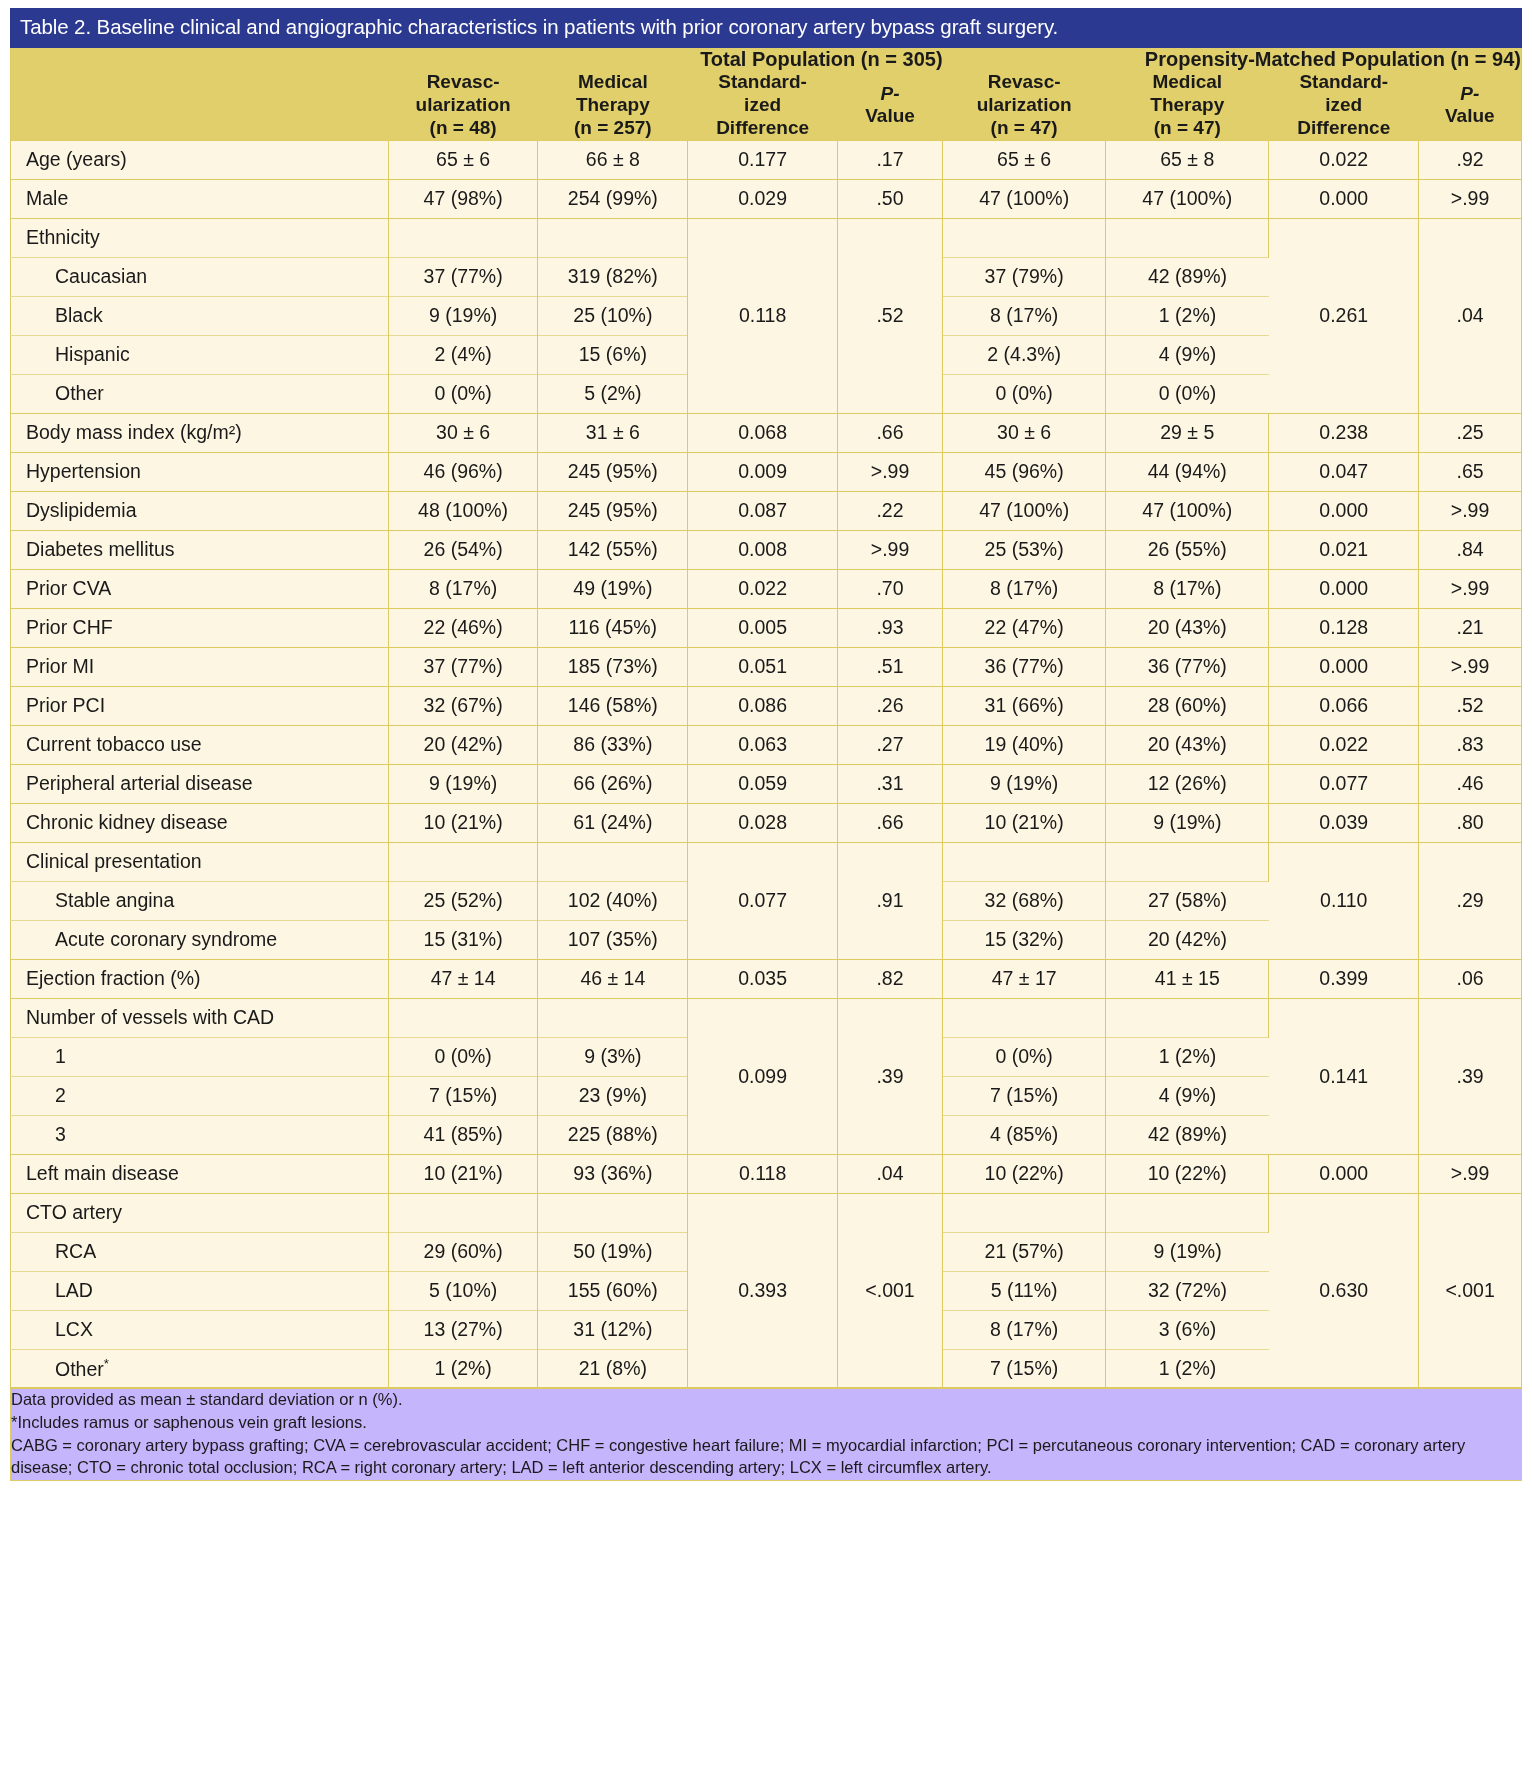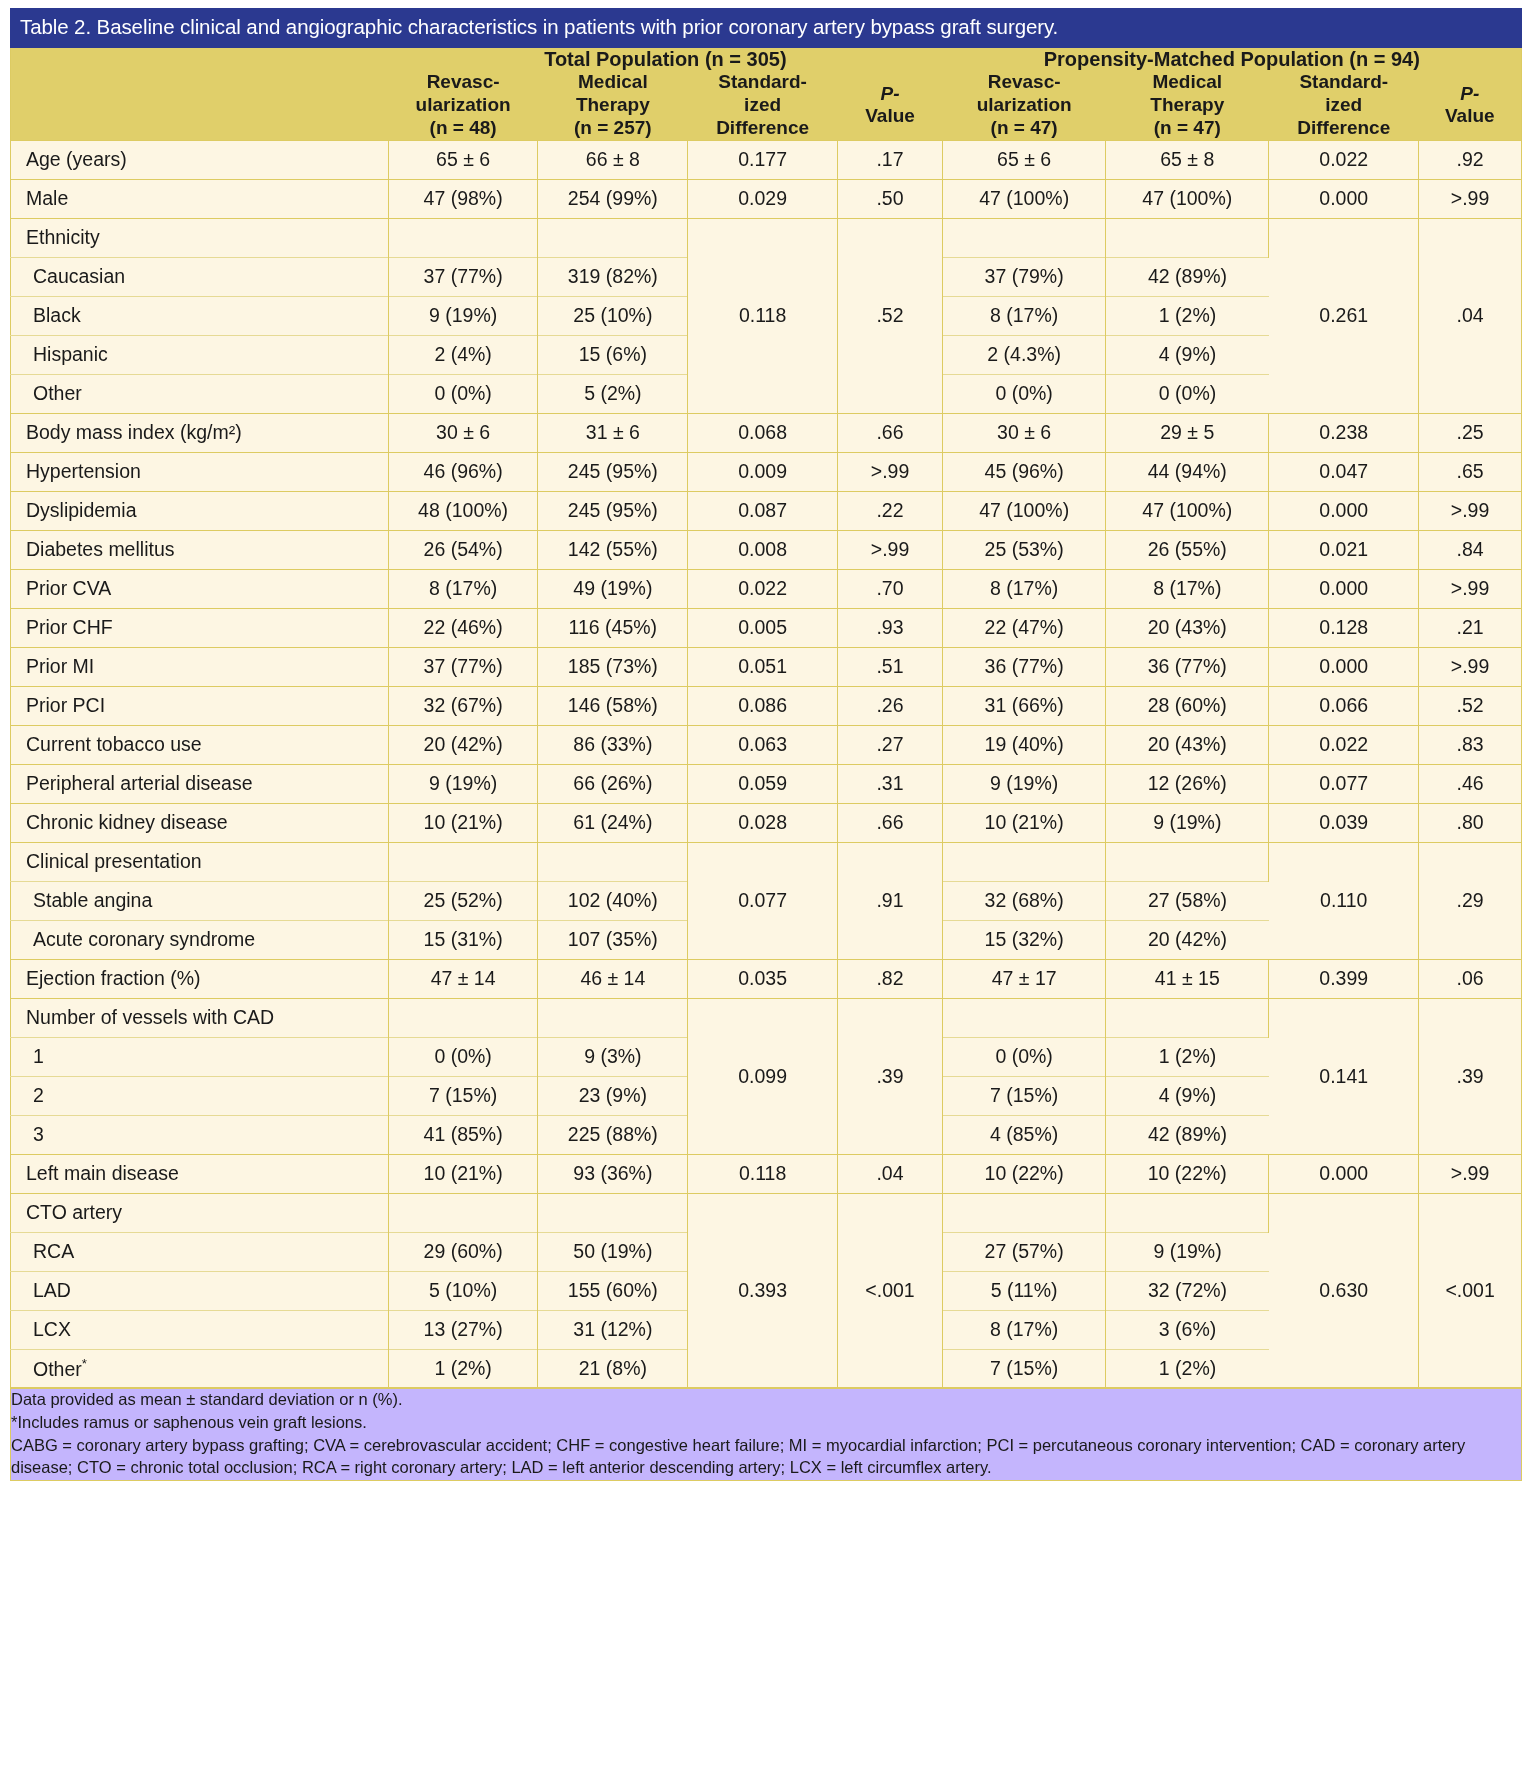--- a/index.html
+++ b/index.html
@@ -36,21 +36,21 @@
   table.tbl td, table.tbl th{
     padding:0;
     margin:0;
     vertical-align:middle;
   }
   
   .hdr-band td{
     background:#e0cf6a;
     color:#1a1a1a;
     font-weight:bold;
-    text-align:center;
+    text-align:right;
     font-size:20px;
     padding:7px 4px;
     line-height:1.18;
   }
   .hdr-band td.blank{background:#e0cf6a;}
   .hdr-sub td{
     background:#e0cf6a;
     color:#1a1a1a;
     font-weight:bold;
     text-align:center;
@@ -70,21 +70,21 @@
     color:#1a1a1a;
     height:39px;
     box-sizing:border-box;
   }
   .tbl tbody tr td:last-child{border-right:none;}
   .tbl tbody td.lbl{
     text-align:left;
     padding-left:15px;
     padding-right:6px;
   }
-  .tbl tbody td.lbl.sub{padding-left:22px;}
+  .tbl tbody td.lbl.sub{padding-left:44px;}
   .tbl tbody td.num{text-align:center;padding:0 4px;}
   
   .tbl tbody tr.grp-inner > td{border-top:1.6px solid #e6da95;}
   .tbl tbody tr.grp-start > td{border-top:1.6px solid #ddcb62;}
   .tbl tbody td.span-cell{
     text-align:center;
     vertical-align:middle;
   }
   
   .foot-row td{
@@ -440,21 +440,21 @@
           <td class="num span-cell" rowspan="5">&lt;.001</td>
           <td class="num"></td>
           <td class="num"></td>
           <td class="num span-cell" rowspan="5">0.630</td>
           <td class="num span-cell" rowspan="5">&lt;.001</td>
         </tr>
         <tr class="grp-inner">
           <td class="lbl sub">RCA</td>
           <td class="num">29 (60%)</td>
           <td class="num">50 (19%)</td>
-          <td class="num">27 (57%)</td>
+          <td class="num">21 (57%)</td>
           <td class="num">9 (19%)</td>
         </tr>
         <tr class="grp-inner">
           <td class="lbl sub">LAD</td>
           <td class="num">5 (10%)</td>
           <td class="num">155 (60%)</td>
           <td class="num">5 (11%)</td>
           <td class="num">32 (72%)</td>
         </tr>
         <tr class="grp-inner">

